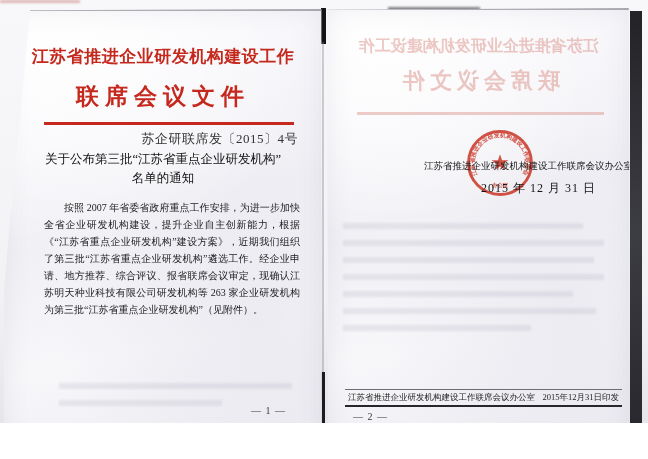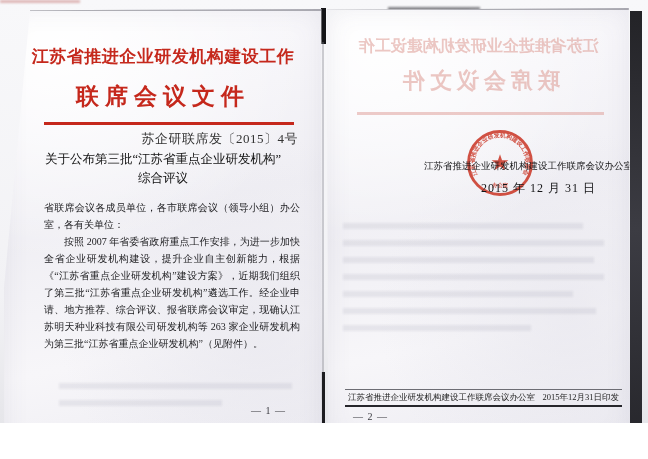--- a/index.html
+++ b/index.html
@@ -97,25 +97,24 @@
   <div class="bottom-shadow"></div>
 
   <section class="page page-left">
     <div class="red-title1" style="color:#c5281c;">江苏省推进企业研发机构建设工作</div>
     <div class="red-title2" style="color:#c5281c;">联席会议文件</div>
     <div class="red-rule" style="background:#c5281c;"></div>
     <div class="doc-number">苏企研联席发〔2015〕4号</div>
 
     <h1 class="doc-title">
       <span>关于公布第三批“江苏省重点企业研发机构”</span><br>
-      <span>综合评议</span>
+      <span>名单的通知</span>
     </h1>
 
     <div class="bodytext">
-      <p>省联席会议各成员单位，各市联席会议（领导小组）办公室，各有关单位：</p>
       <p class="indent">按照 2007 年省委省政府重点工作安排，为进一步加快全省企业研发机构建设，提升企业自主创新能力，根据《“江苏省重点企业研发机构”建设方案》，近期我们组织了第三批“江苏省重点企业研发机构”遴选工作。经企业申请、地方推荐、综合评议、报省联席会议审定，现确认江苏明天种业科技有限公司研发机构等 263 家企业研发机构为第三批“江苏省重点企业研发机构”（见附件）。</p>
     </div>
 
     <div class="bleed-bars-left">
       <div class="bleed-bar"></div>
       <div class="bleed-bar" style="width:70%;"></div>
     </div>
 
     <div class="pageno pageno1">— 1 —</div>
   </section>

